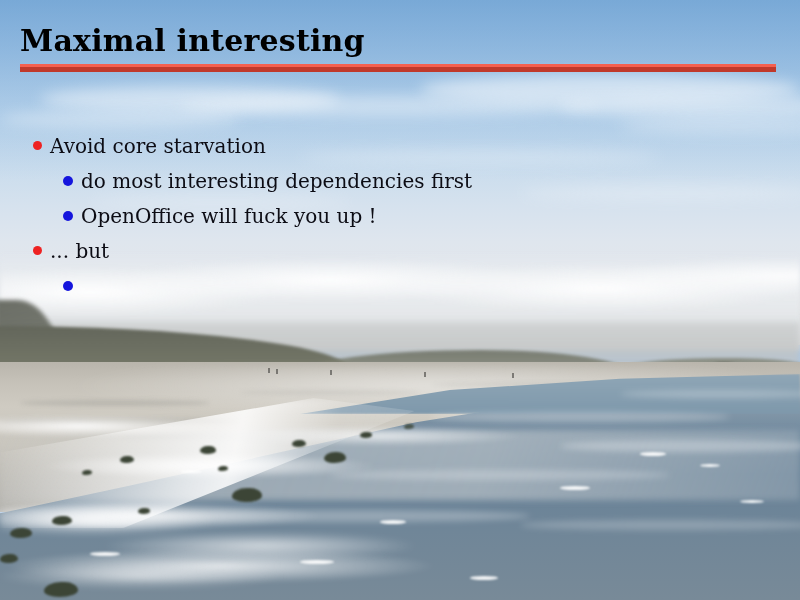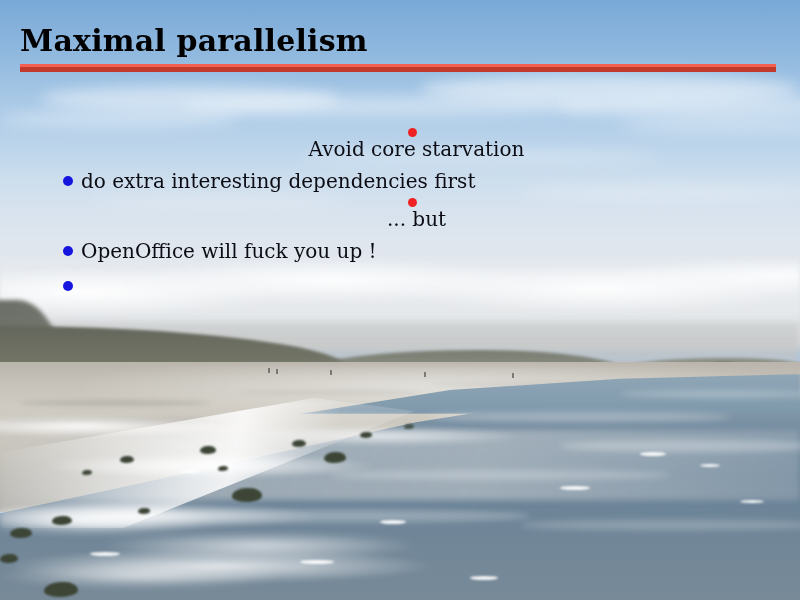--- a/index.html
+++ b/index.html
@@ -264,21 +264,21 @@
     top: 128px;
     width: 800px;
   }
 
   .bullet-row {
     position: relative;
     height: 35px;
     display: flex;
     align-items: center;
   }
-  .bullet-row.level-1 { padding-left: 33px; flex-direction: column; }
+  .bullet-row.level-1 { padding-left: 33px; }
   .bullet-row.level-2 { padding-left: 63px; }
 
   .dot {
     flex: 0 0 auto;
     border-radius: 50%;
     display: inline-block;
   }
   .level-1 .dot { width: 9px; height: 9px; background: #ee2222; margin-right: 8px; }
   .level-2 .dot { width: 10px; height: 10px; background: #1515dd; margin-right: 8px; }
 
@@ -371,49 +371,49 @@
     <div class="weed w9"></div>
     <div class="weed w10"></div>
     <div class="weed w11"></div>
     <div class="weed w12"></div>
     <div class="weed w13"></div>
     <div class="weed w14"></div>
   </div>
 
   <div class="content">
 
-    <div class="title">Maximal parallelism</div>
+    <div class="title">Maximal interesting</div>
 
     <div class="title-rule">
       <div class="rule-top"></div>
       <div class="rule-bottom"></div>
     </div>
 
     <div class="bullets">
 
       <div class="bullet-row level-1">
         <span class="dot"></span>
         <span class="bullet-text">Avoid core starvation</span>
       </div>
 
       <div class="bullet-row level-2">
         <span class="dot"></span>
-        <span class="bullet-text">do extra interesting dependencies first</span>
+        <span class="bullet-text">do most interesting dependencies first</span>
+      </div>
+
+      <div class="bullet-row level-2">
+        <span class="dot"></span>
+        <span class="bullet-text">OpenOffice will fuck you up !</span>
       </div>
 
       <div class="bullet-row level-1">
         <span class="dot"></span>
         <span class="bullet-text">... but</span>
       </div>
 
       <div class="bullet-row level-2">
         <span class="dot"></span>
-        <span class="bullet-text">OpenOffice will fuck you up !</span>
-      </div>
-
-      <div class="bullet-row level-2">
-        <span class="dot"></span>
       </div>
 
 
     </div>
   </div>
 </div>
 
 </body></html>

